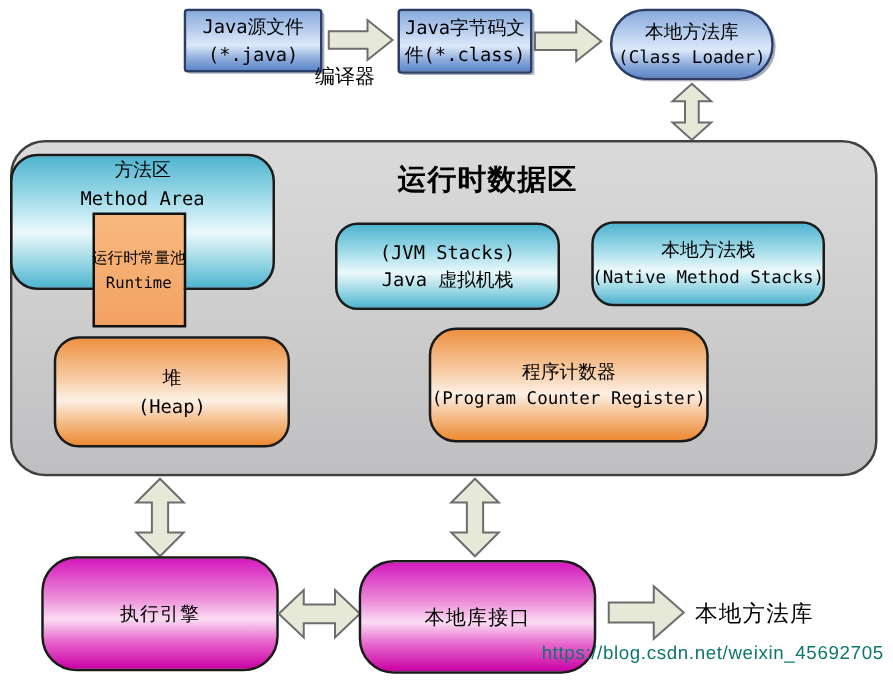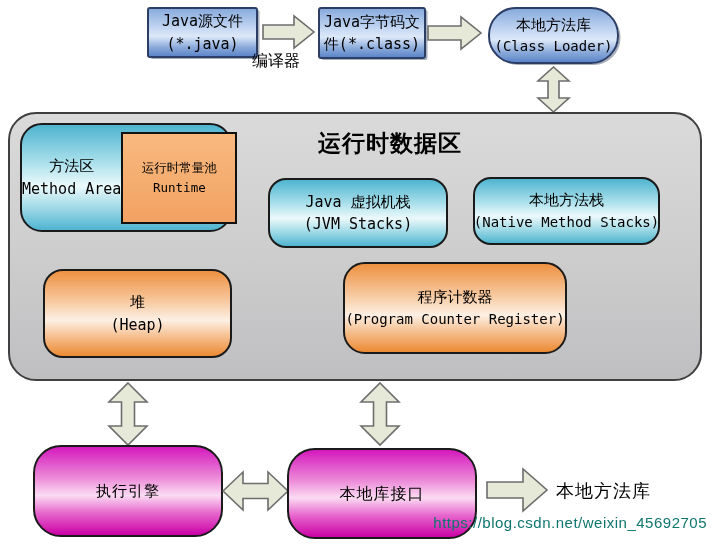--- a/index.html
+++ b/index.html
@@ -40,25 +40,25 @@
     border:2px solid #404040;border-radius:28px;box-sizing:border-box;
   }
   #runtime-title{
     position:absolute;left:318px;top:128px;font-size:23px;font-weight:bold;
     white-space:nowrap;letter-spacing:1px;
   }
   #source-box{left:147px;top:7px;width:111px;height:51px;border-radius:3px;}
   #bytecode-box{left:318px;top:7px;width:108px;height:52px;border-radius:3px;}
   #classloader-box{left:488px;top:7px;width:131px;height:57px;border-radius:28px;}
   #compiler-label{position:absolute;left:252px;top:51px;font-size:16px;}
-  #method-area-box{left:20px;top:123px;width:212px;height:109px;border-radius:22px;
-    flex-direction:row;justify-content:flex-start;}
+  #method-area-box{left:8px;top:123px;width:212px;height:109px;border-radius:22px;
+    flex-direction:column;justify-content:flex-start;}
   .ma-label{flex:1;font-size:15px;line-height:1.5;}
   #constant-pool-box{
-    width:116px;height:92px;margin-right:6px;flex:none;
+    width:75px;height:92px;margin-right:6px;flex:none;
     background:linear-gradient(180deg,#f8b97f 0%,#f2a263 100%);
     border:2px solid #111;display:flex;flex-direction:column;
     align-items:center;justify-content:center;font-size:12.5px;line-height:1.6;
     box-sizing:border-box;white-space:nowrap;
   }
   #jvm-stacks-box{left:268px;top:178px;width:180px;height:70px;border-radius:18px;}
   #native-stacks-box{left:473px;top:177px;width:187px;height:68px;border-radius:18px;}
   #heap-box{left:43px;top:269px;width:189px;height:89px;border-radius:20px;}
   #pc-box{left:343px;top:262px;width:224px;height:92px;border-radius:22px;}
   #engine-box{left:33px;top:445px;width:190px;height:92px;border-radius:28px;}
@@ -110,22 +110,22 @@
     <span>方法区</span>
     <span>Method Area</span>
   </div>
   <div id="constant-pool-box">
     <span>运行时常量池</span>
     <span>Runtime</span>
   </div>
 </div>
 
 <div class="box cyan" id="jvm-stacks-box">
+  <span>(JVM Stacks)</span>
   <span>Java 虚拟机栈</span>
-  <span>(JVM Stacks)</span>
 </div>
 
 <div class="box cyan" id="native-stacks-box">
   <span>本地方法栈</span>
   <span class="sm">(Native Method Stacks)</span>
 </div>
 
 <div class="box orange" id="heap-box">
   <span>堆</span>
   <span>(Heap)</span>

